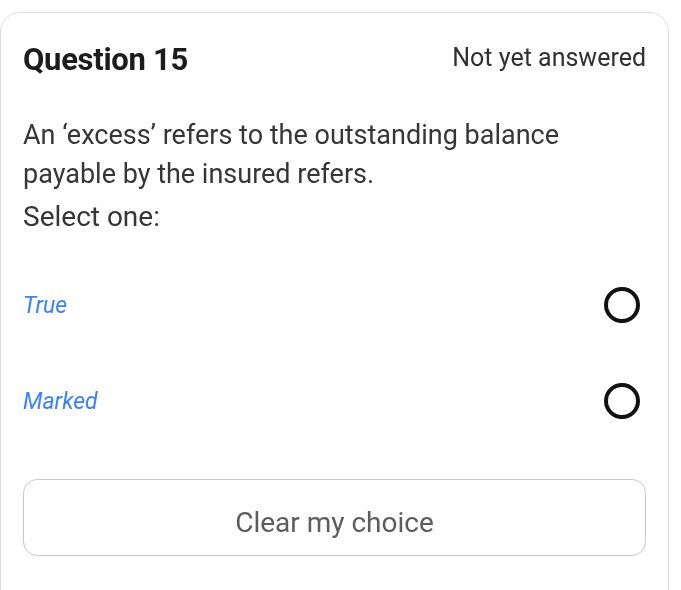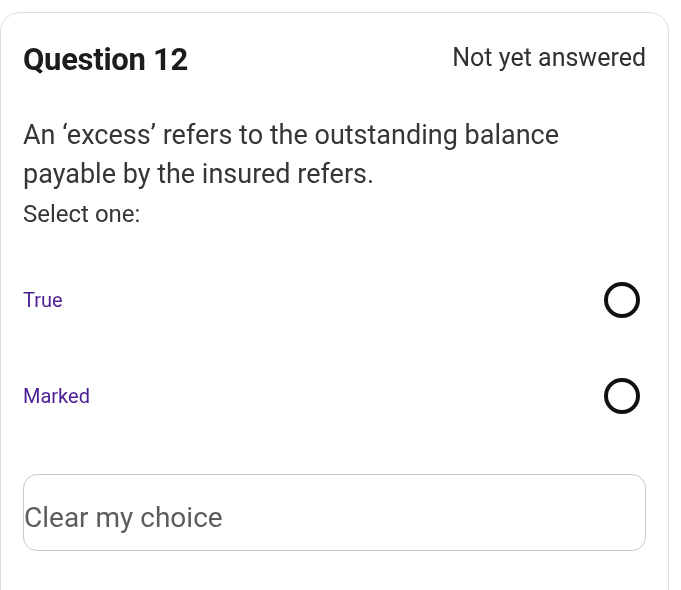--- a/index.html
+++ b/index.html
@@ -37,61 +37,62 @@
       color: #303030;
       line-height: 1.35;
     }
     .stem {
       font-size: 27px;
       color: #363636;
       line-height: 1.45;
       margin: 0 0 6px 0;
     }
     .select-one {
-      font-size: 24px;
+      font-size: 28px;
       color: #363636;
       margin: 0 0 54px 0;
     }
     .option {
       display: flex;
       align-items: center;
       justify-content: space-between;
-      font-size: 20px;
-      color: #4c1d95;
+      font-size: 23px;
+      color: #3b82f6;
       margin-bottom: 60px;
       cursor: pointer;
       padding-right: 6px;
+      font-style: italic;
     }
     .radio-circle {
       width: 36px;
       height: 36px;
       border: 4px solid #111;
       border-radius: 50%;
       flex: 0 0 auto;
     }
     .clear-btn {
       width: 100%;
       border: 1px solid #c9c9c9;
       border-radius: 14px;
       padding: 26px 0 16px 0;
       font-size: 28px;
       color: #5c5c5c;
       background: #fff;
-      text-align: left;
+      text-align: center;
       cursor: pointer;
       font-family: inherit;
     }
   </style>
 </head>
 <body>
 
 <div class="card">
 
   <div class="header">
-    <div class="qnum">Question 12</div>
+    <div class="qnum">Question 15</div>
     <div class="status">
       <div>Not yet answered</div>
     </div>
   </div>
 
   <p class="stem">An ‘excess’ refers to the outstanding balance payable by the insured refers.</p>
   <p class="select-one">Select one:</p>
 
   <div class="option">
     <span>True</span>

